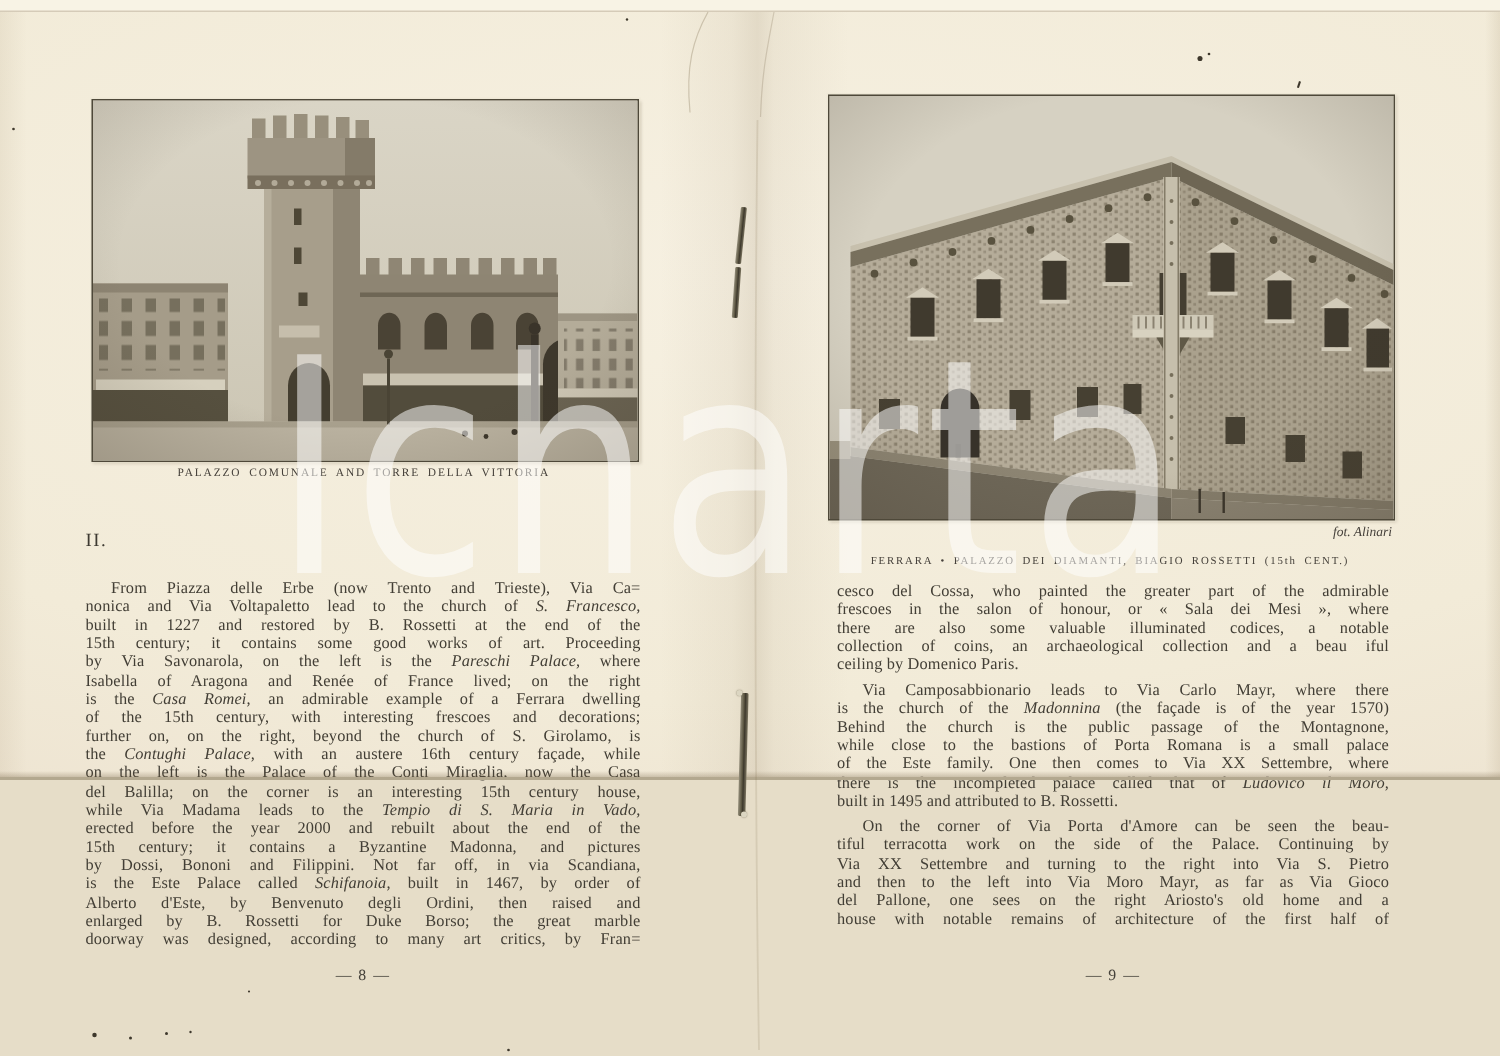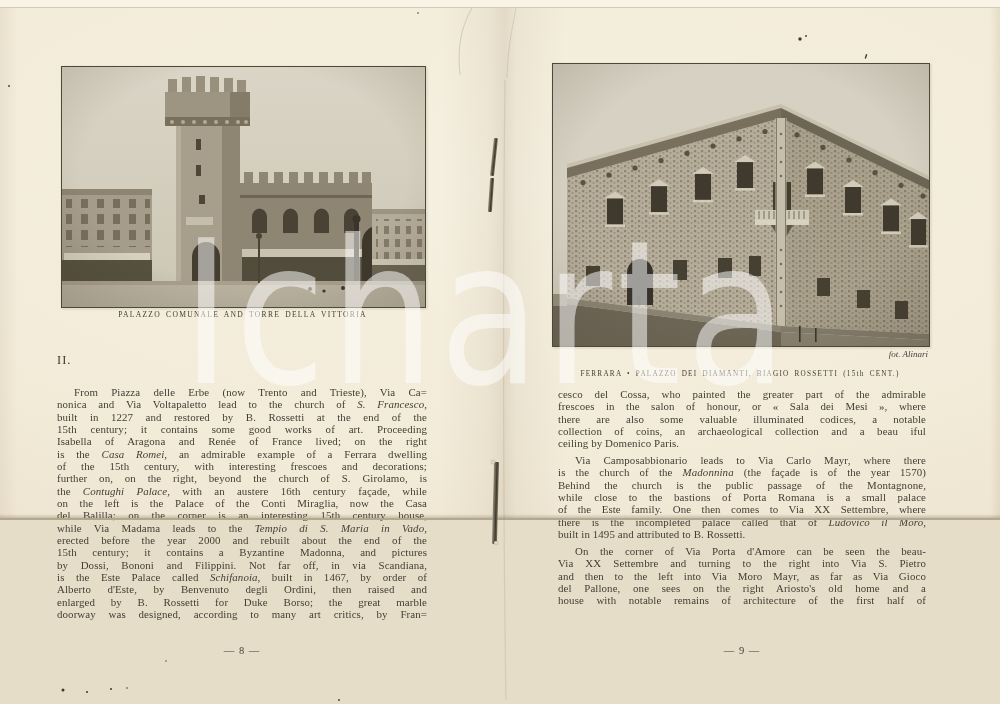--- a/index.html
+++ b/index.html
@@ -161,20 +161,21 @@
     <div class="caption" style="left:61px;top:310px;width:363px;">PALAZZO COMUNALE AND TORRE DELLA VITTORIA</div>
 
     <div class="heading" style="left:57px;top:353px;width:370px;">II.</div>
 
     <div class="textcol" style="left:57px;top:386px;">
         <div class="para">
           <div class="line indent"><span>From Piazza delle Erbe (now Trento and Trieste), Via Ca=</span></div>
           <div class="line"><span>nonica and Via Voltapaletto lead to the church of </span><span class="it">S. Francesco,</span></div>
           <div class="line"><span>built in 1227 and restored by B. Rossetti at the end of the</span></div>
           <div class="line"><span>15th century; it contains some good works of art.  Proceeding</span></div>
+          <div class="line"><span>by Via Savonarola, on the left is the </span><span class="it">Pareschi Palace,</span><span> where</span></div>
           <div class="line"><span>Isabella of Aragona and Renée of France lived; on the right</span></div>
           <div class="line"><span>is the </span><span class="it">Casa Romei,</span><span> an admirable example of a Ferrara dwelling</span></div>
           <div class="line"><span>of the 15th century, with interesting frescoes and decorations;</span></div>
           <div class="line"><span>further on, on the right, beyond the church of S. Girolamo, is</span></div>
           <div class="line"><span>the </span><span class="it">Contughi Palace,</span><span> with an austere 16th century façade, while</span></div>
           <div class="line"><span>on the left is the Palace of the Conti Miraglia, now the Casa</span></div>
           <div class="line"><span>del Balilla; on the corner is an interesting 15th century house,</span></div>
           <div class="line"><span>while Via Madama leads to the </span><span class="it">Tempio di S. Maria in Vado,</span></div>
           <div class="line"><span>erected before the year 2000 and rebuilt about the end of the</span></div>
           <div class="line"><span>15th century; it contains a Byzantine Madonna, and pictures</span></div>
@@ -330,20 +331,21 @@
           <div class="line indent"><span>Via Camposabbionario leads to Via Carlo Mayr, where there</span></div>
           <div class="line"><span>is the church of the </span><span class="it">Madonnina</span><span> (the façade is of the year 1570)</span></div>
           <div class="line"><span>Behind the church is the public passage of the Montagnone,</span></div>
           <div class="line"><span>while close to the bastions of Porta Romana is a small palace</span></div>
           <div class="line"><span>of the Este family.  One then comes to Via XX Settembre, where</span></div>
           <div class="line"><span>there is the incompleted palace called that of </span><span class="it">Ludovico il Moro,</span></div>
           <div class="line last"><span>built in 1495 and attributed to B. Rossetti.</span></div>
         </div>
         <div class="para">
           <div class="line indent"><span>On the corner of Via Porta d'Amore can be seen the beau-</span></div>
+          <div class="line"><span>tiful terracotta work on the side of the Palace.  Continuing by</span></div>
           <div class="line"><span>Via XX Settembre and turning to the right into Via S. Pietro</span></div>
           <div class="line"><span>and then to the left into Via Moro Mayr, as far as Via Gioco</span></div>
           <div class="line"><span>del Pallone, one sees on the right Ariosto's old home and a</span></div>
           <div class="line"><span>house with notable remains of architecture of the first half of</span></div>
         </div>
       </div>
 
     <div class="pagenum" style="left:558px;top:645px;width:368px;">— 9 —</div>
   </div>
 

